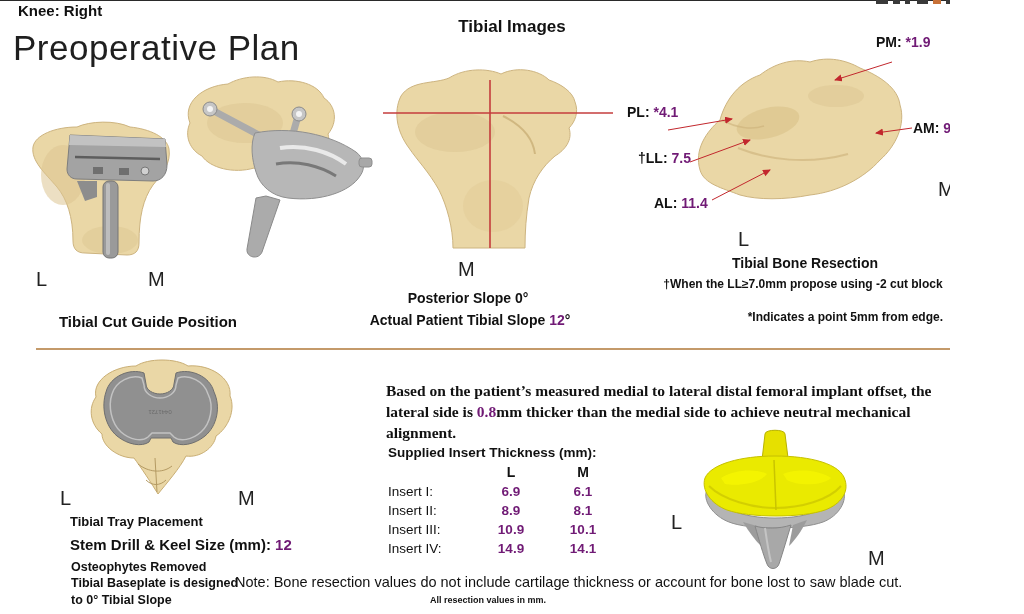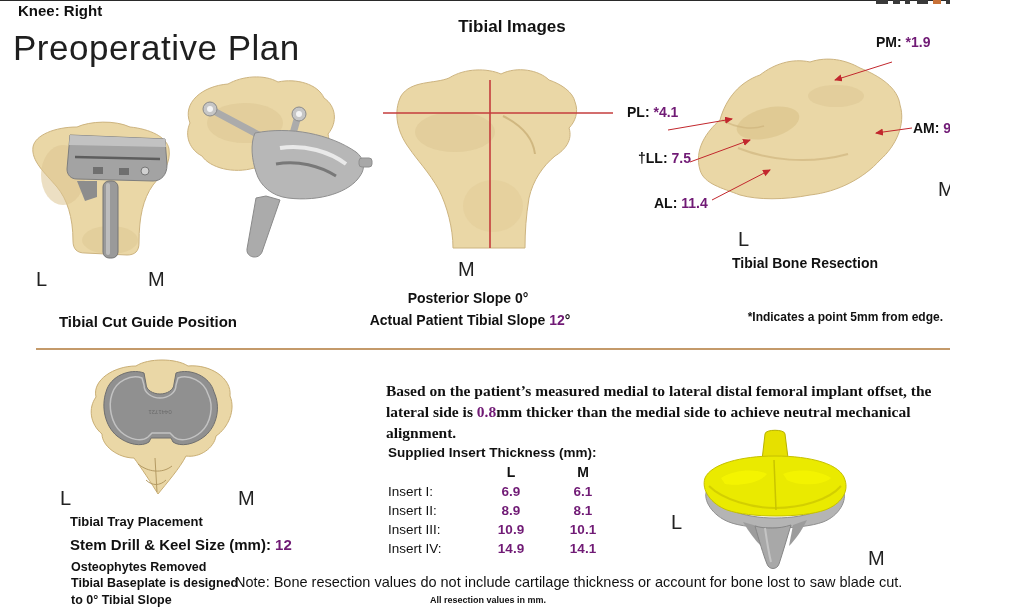--- a/index.html
+++ b/index.html
@@ -172,20 +172,21 @@
   </svg>
 
   <div id="ann-pm" class="abs ann"><span>PM:</span> <span class="red">*1.9</span></div>
   <div id="ann-am" class="abs ann"><span>AM:</span> <span class="red">9.7</span></div>
   <div id="ann-pl" class="abs ann"><span>PL:</span> <span class="red">*4.1</span></div>
   <div id="ann-ll" class="abs ann"><span>†LL:</span> <span class="red">7.5</span></div>
   <div id="ann-al" class="abs ann"><span>AL:</span> <span class="red">11.4</span></div>
   <div id="res-m" class="abs">M</div>
   <div id="res-l" class="abs">L</div>
   <div id="res-caption" class="abs">Tibial Bone Resection</div>
+  <div id="fn1" class="abs footnote">†When the LL≥7.0mm propose using -2 cut block</div>
   <div id="fn3" class="abs footnote">*Indicates a point 5mm from edge.</div>
 
   <div id="divider" class="abs"></div>
 
   <svg id="fig-tray" class="abs" width="172" height="148" viewBox="0 0 172 148">
     <path d="M20,45 C16,28 38,14 60,14 C72,6 100,6 112,14 C134,12 156,26 154,44
              C160,58 152,76 140,84 C138,96 124,106 110,104 C104,116 90,132 82,142
              C76,132 64,114 58,106 C42,106 26,94 26,82 C14,72 12,56 20,45 Z" fill="#ead7a6" stroke="#c9ae74" stroke-width="1"></path>
     <path d="M62,112 C72,120 86,122 96,114" stroke="#b49a63" stroke-width="1" fill="none"></path>
     <path d="M70,128 C76,134 84,134 90,128" stroke="#b49a63" stroke-width="1" fill="none"></path>

